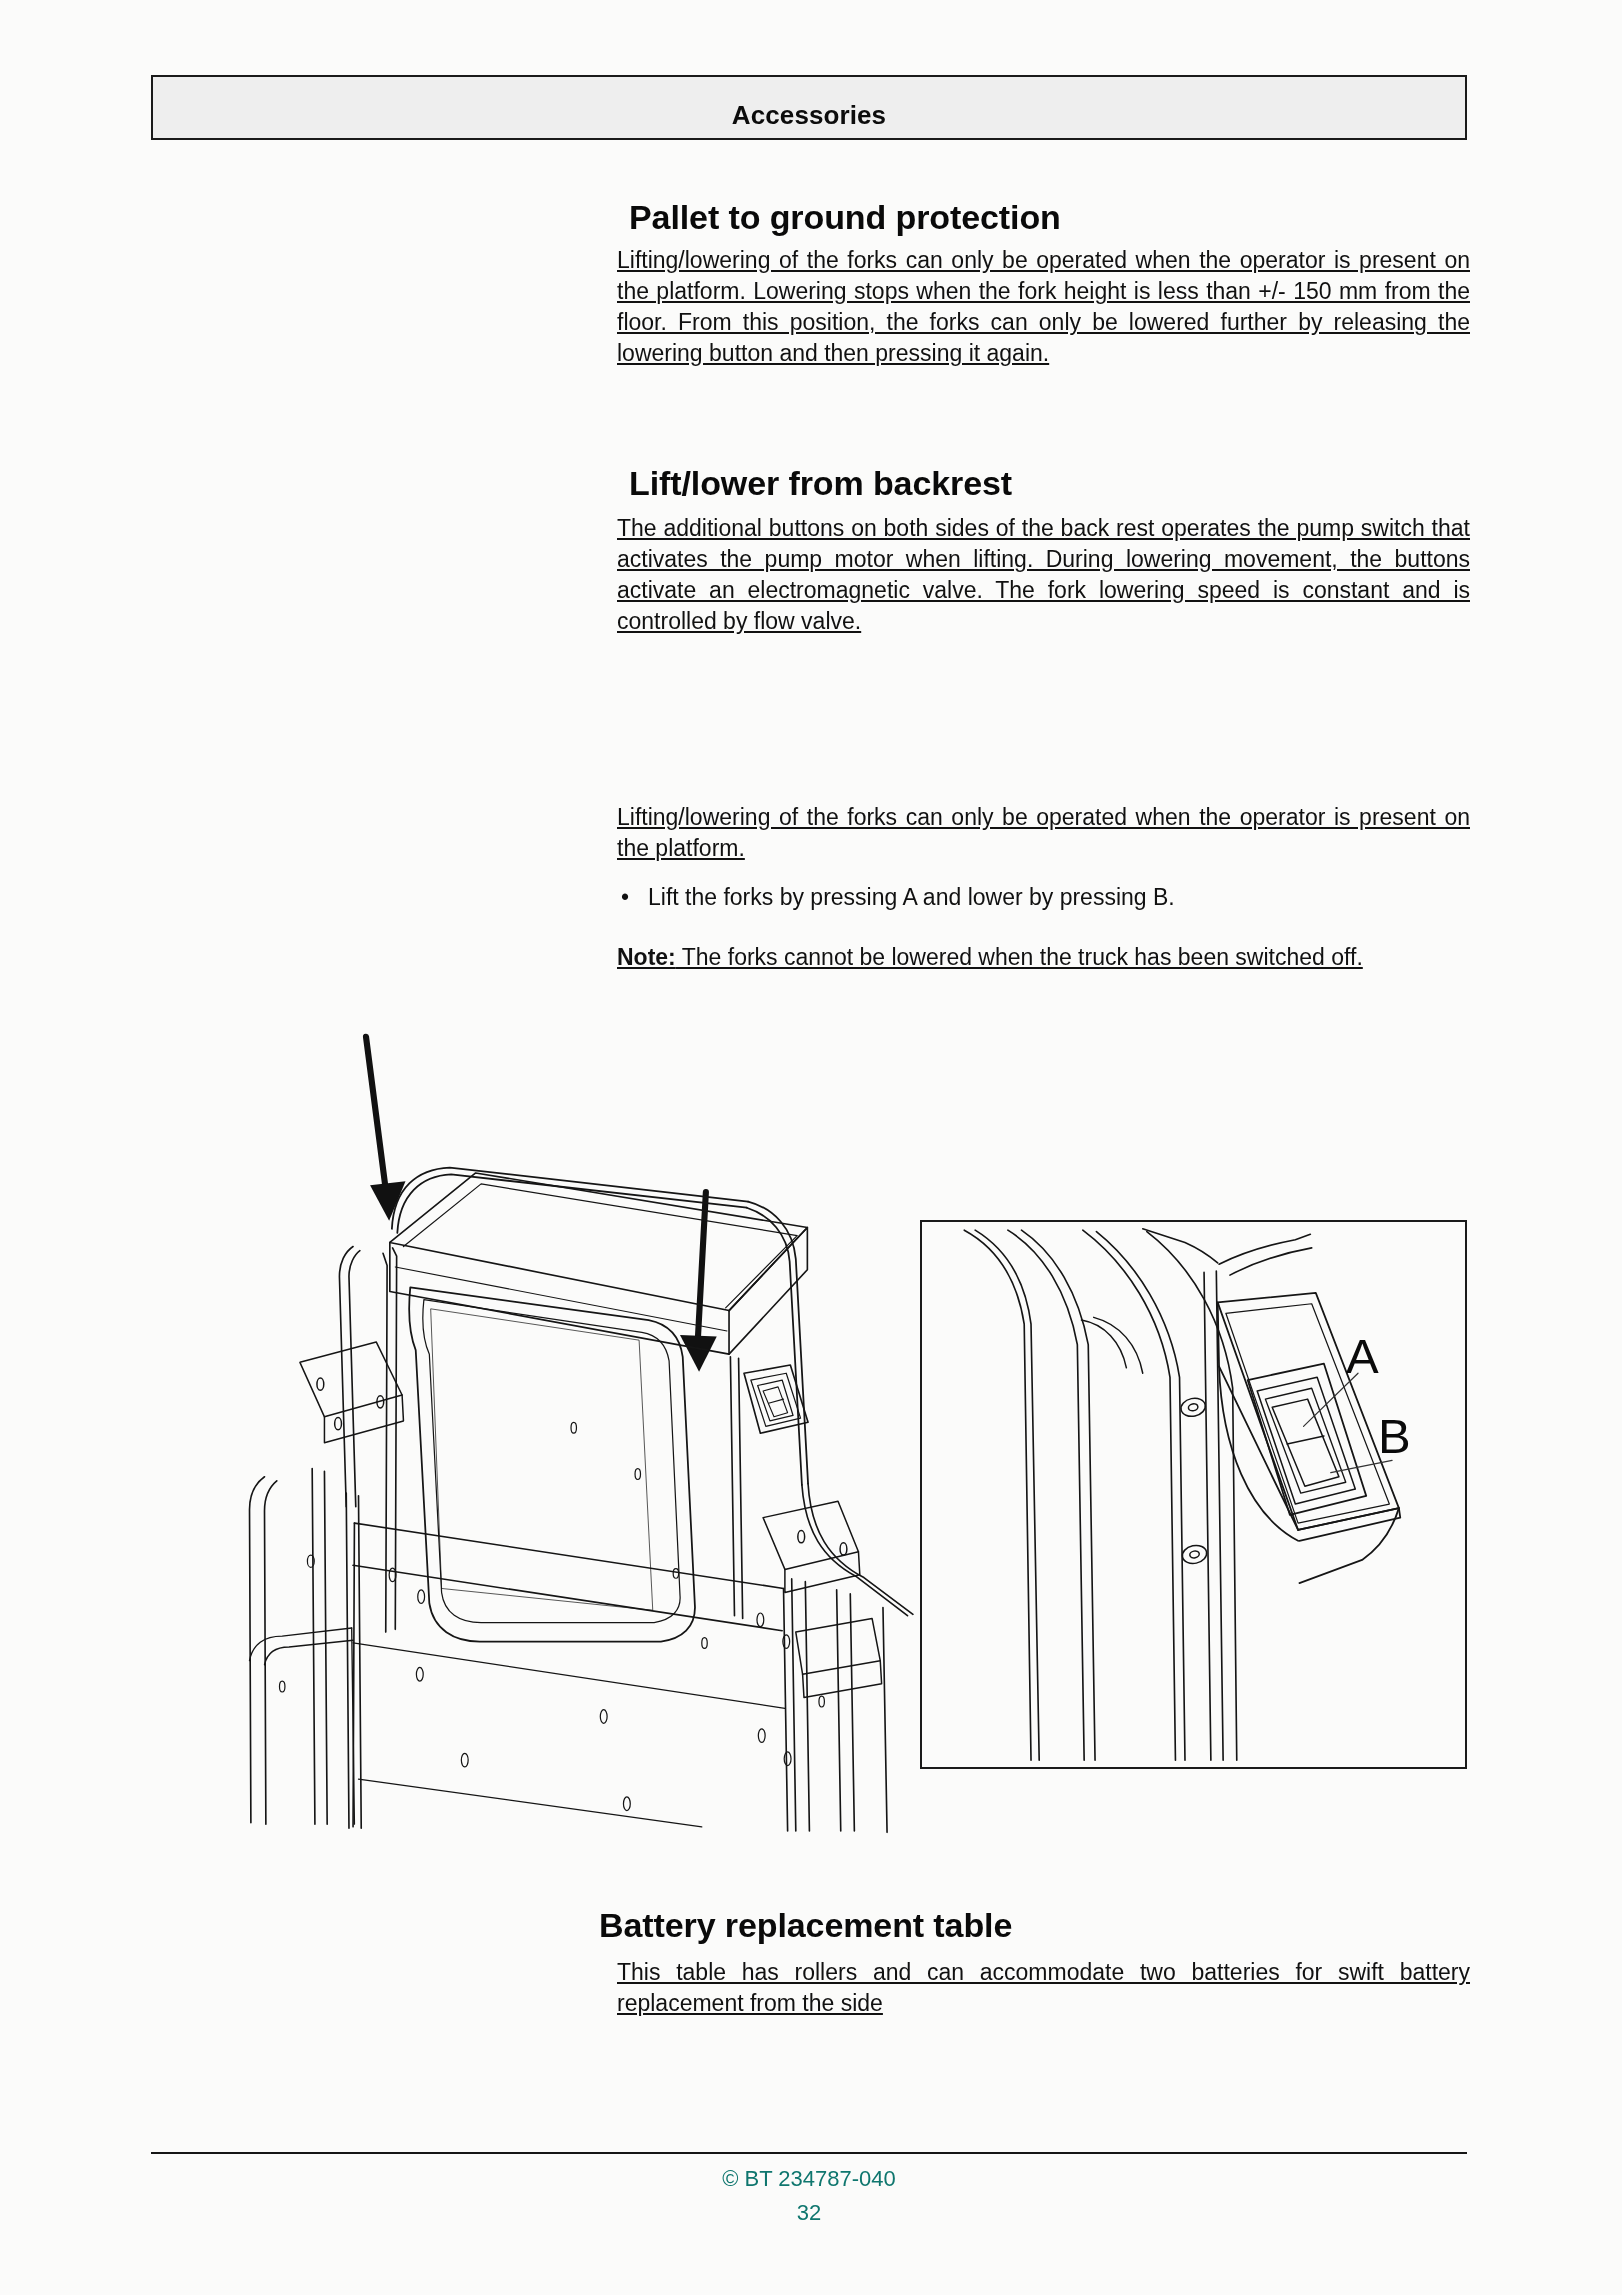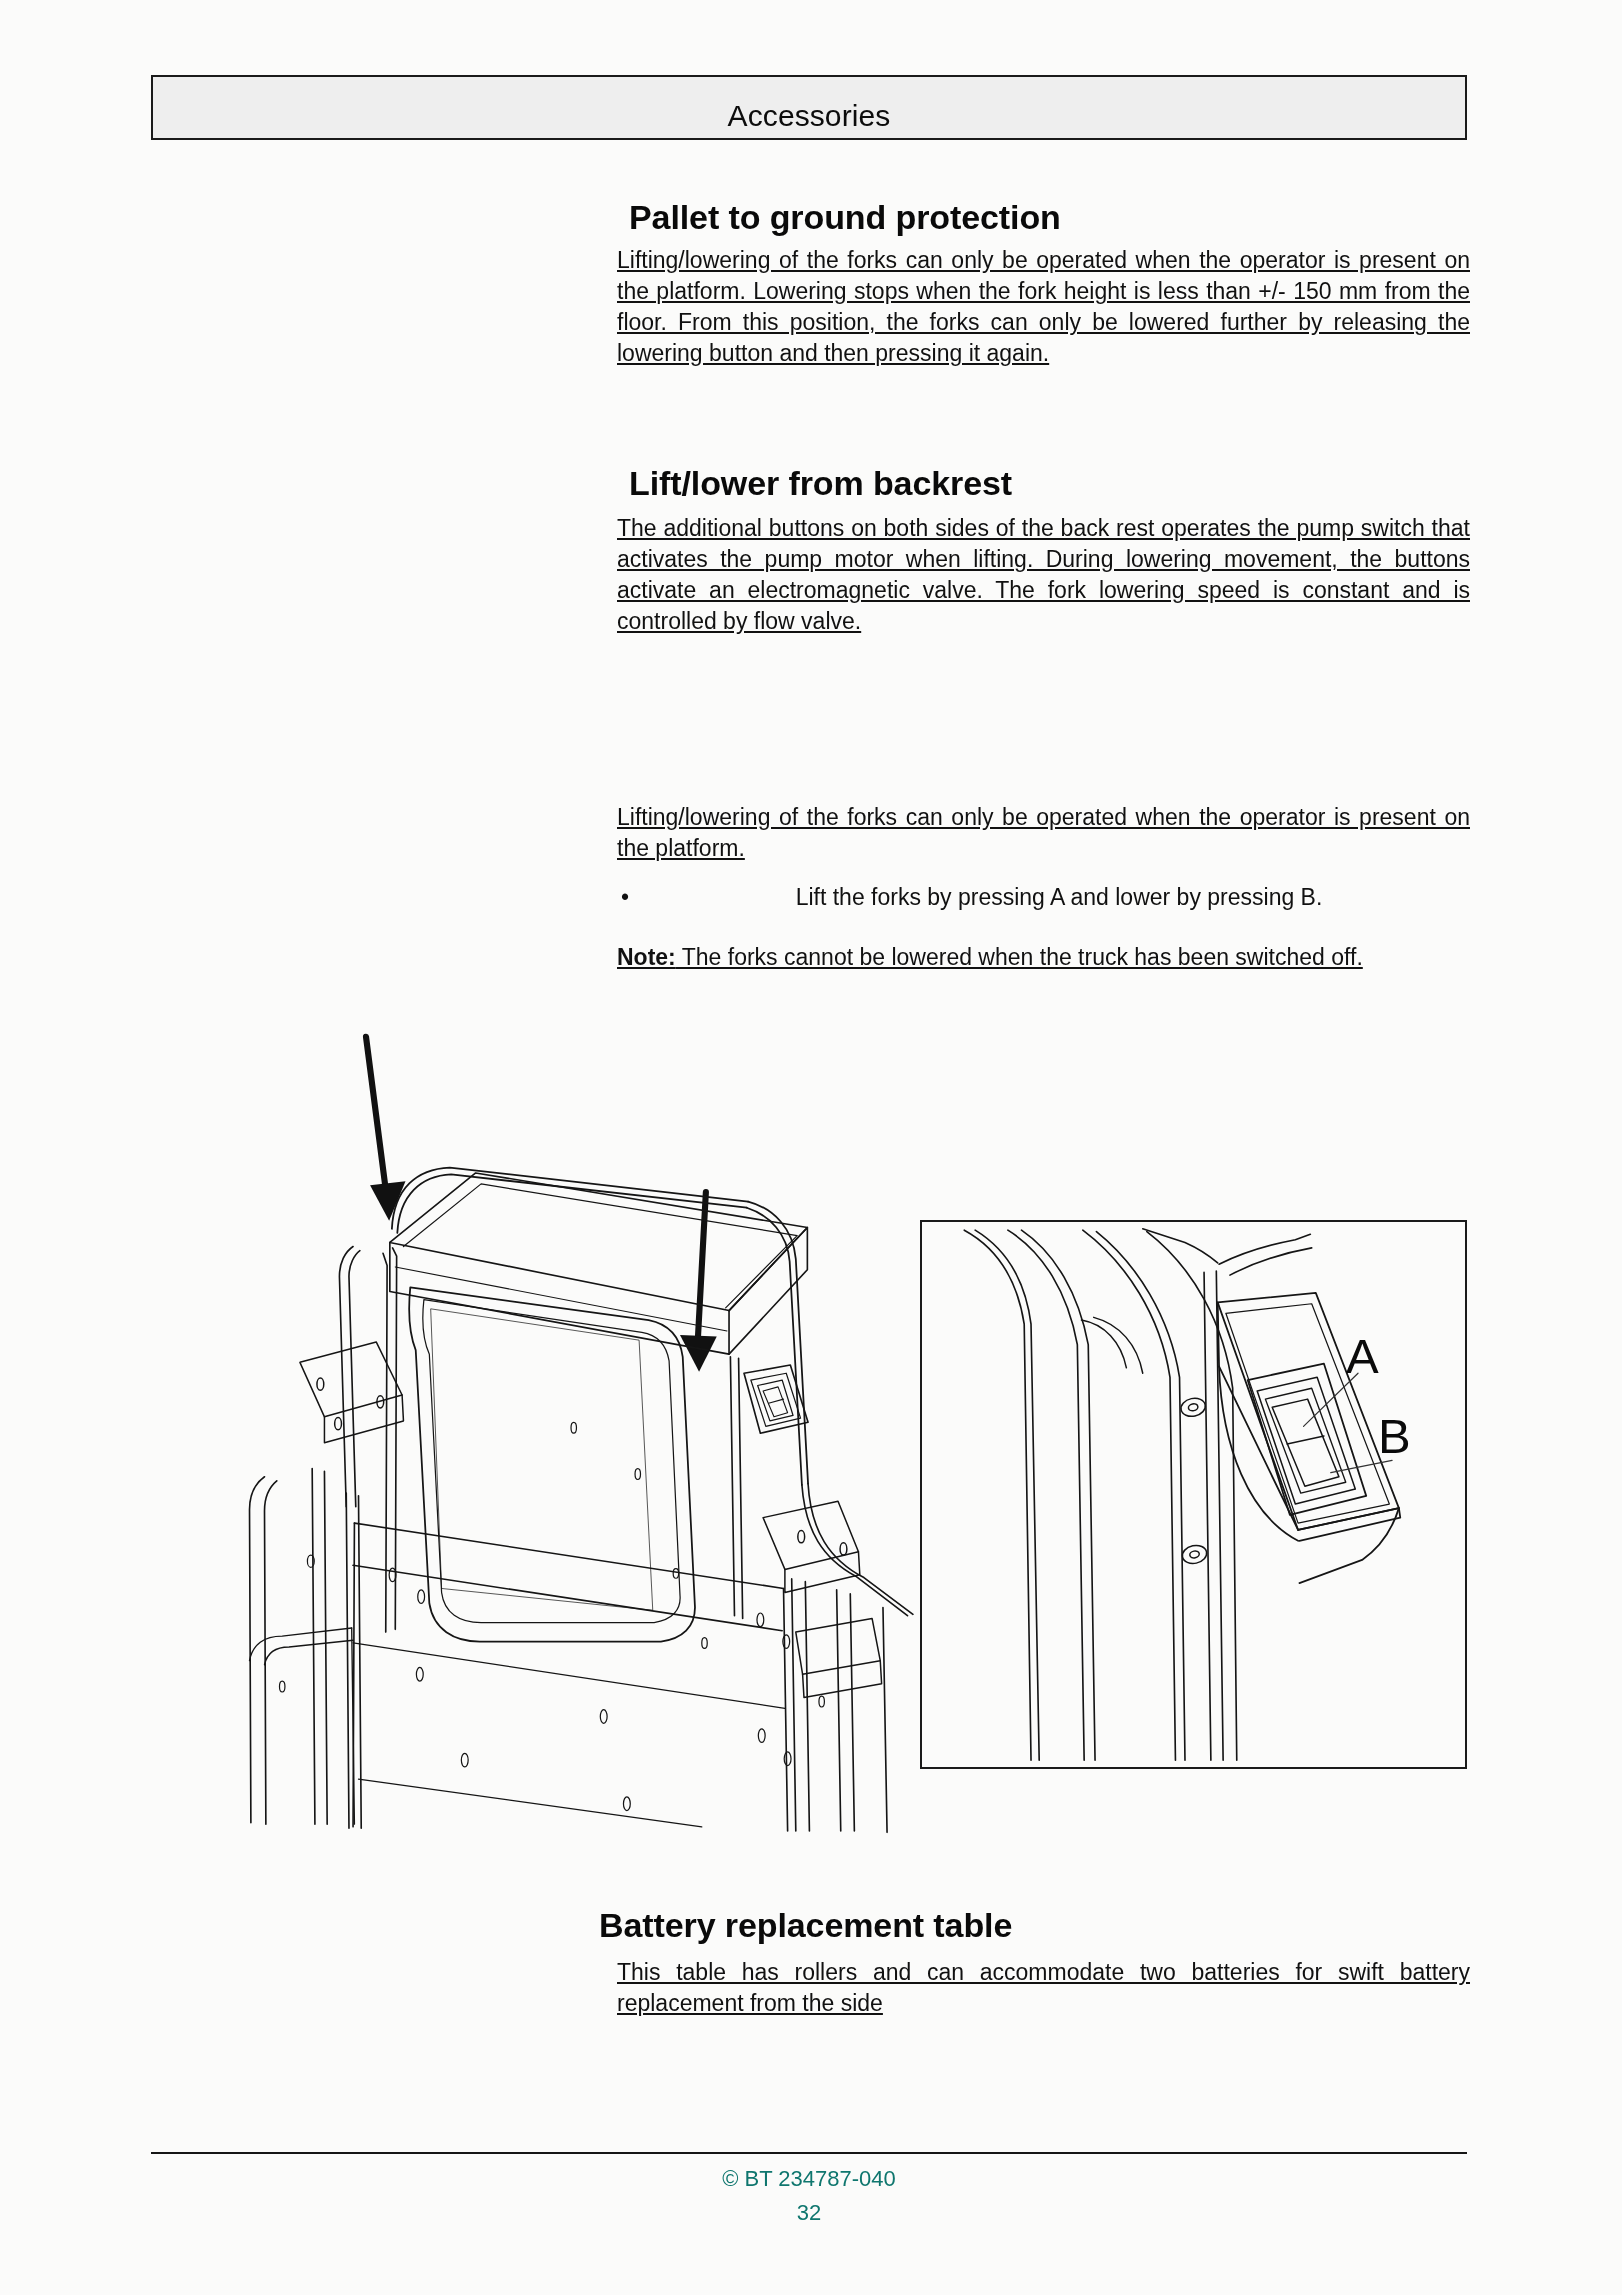--- a/index.html
+++ b/index.html
@@ -31,22 +31,22 @@
     width: 1316px;
     height: 65px;
     box-sizing: border-box;
     border: 2px solid #1a1a1a;
     background: #eeeeee;
     display: flex;
     align-items: center;
     justify-content: center;
   }
   .header-title {
-    font-size: 30px;
-    font-weight: normal;
+    font-size: 26px;
+    font-weight: bold;
     color: #0c0c0c;
     letter-spacing: 0.1px;
     margin-top: 16px;
   }
 
   h1.sec {
     margin: 12px;
     font-size: 34px;
     font-weight: bold;
     color: #0a0a0a;
@@ -71,21 +71,21 @@
     line-height: 31px;
     color: #111111;
   }
   .bullet-dot {
     width: 31px;
     flex: 0 0 31px;
     text-align: left;
     padding-left: 4.1px;
     box-sizing: border-box;
   }
-  .bullet-txt { flex: 1 1 auto; text-align: center; }
+  .bullet-txt { flex: 1 1 auto; }
 
   .note-lead { font-weight: bold; }
 
   
   #h-pallet      { position:absolute; left:617px; top:187px;  width:853px; }
   #p-pallet      { position:absolute; left:617px; top:245px;  width:853px; }
   #h-lift        { position:absolute; left:617px; top:453px;  width:853px; }
   #p-lift1       { position:absolute; left:617px; top:513px;  width:853px; }
   #p-lift2       { position:absolute; left:617px; top:721px; width:853px; }
   #p-lift3       { position:absolute; left:617px; top:802px; width:853px; }

